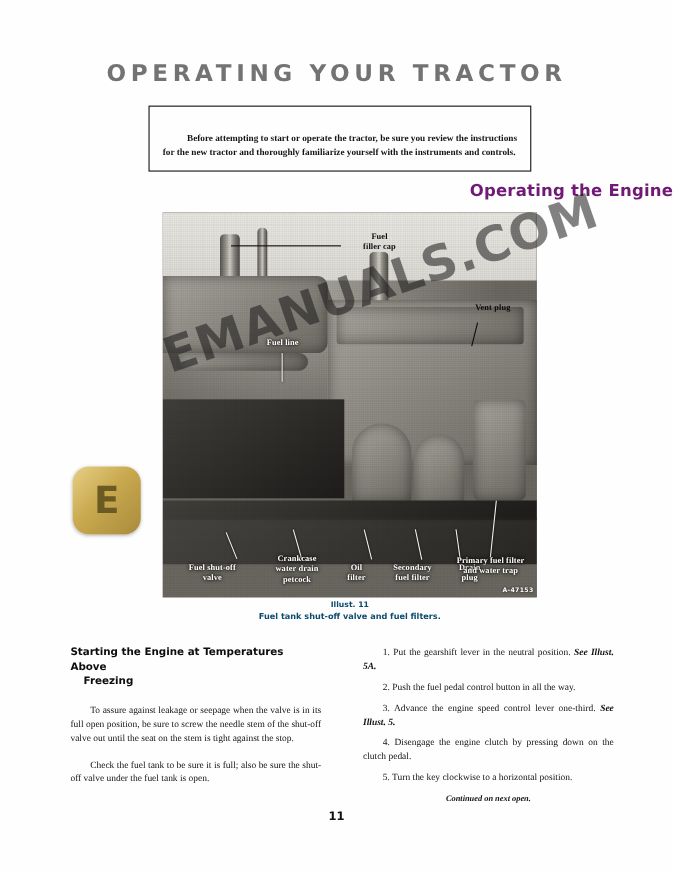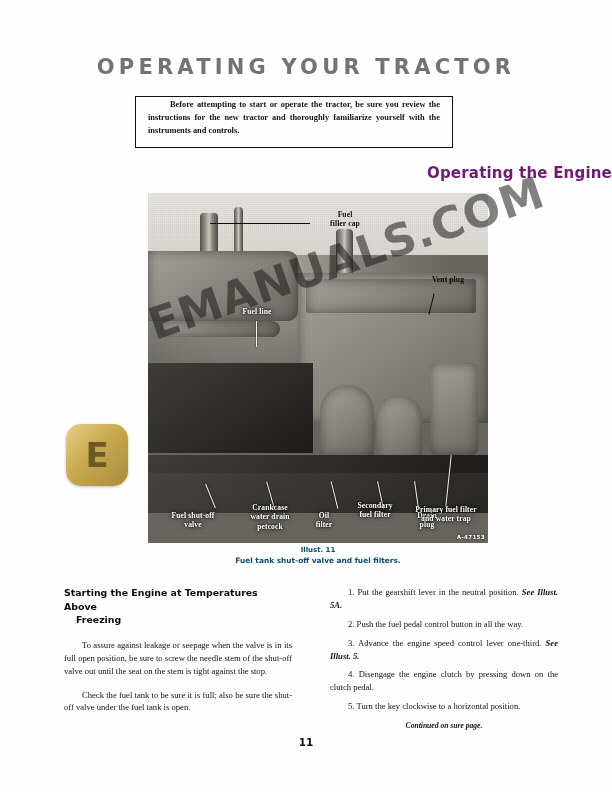--- a/index.html
+++ b/index.html
@@ -34,23 +34,23 @@
     font-size: 21px;
     font-weight: 700;
     letter-spacing: 4.2px;
     color: #737373;
   }
 
   
   .notice-box {
     position: absolute;
     left: 135px; top: 96px;
-    width: 318px;
+    width: 348px;
     border: 1.6px solid #111;
-    padding: 1px 12px 10px 12px;
+    padding: 22px 12px 10px 12px;
     box-sizing: border-box;
   }
   .notice-text {
     font-family: "Liberation Serif", serif;
     font-size: 8.4px;
     line-height: 1.55;
     text-align: justify;
     text-indent: 22px;
     font-weight: 600;
     color: #141414;
@@ -301,21 +301,21 @@
 filler cap</div>
       <div class="plabel" style="left:268px;top:82px;width:64px;">Vent plug</div>
       <div class="plabel light" style="left:78px;top:114px;width:62px;">Fuel line</div>
       <div class="plabel light" style="left:6px;top:318px;width:78px;">Fuel shut-off
 valve</div>
       <div class="plabel light" style="left:86px;top:310px;width:72px;">Crankcase
 water drain
 petcock</div>
       <div class="plabel light" style="left:158px;top:318px;width:36px;">Oil
 filter</div>
-      <div class="plabel light" style="left:196px;top:308px;width:62px;">Secondary
+      <div class="plabel light" style="left:196px;top:318px;width:62px;">Secondary
 fuel filter</div>
       <div class="plabel light" style="left:258px;top:318px;width:42px;">Drain
 plug</div>
       <div class="plabel light" style="left:256px;top:312px;width:84px;">Primary fuel filter
 and water trap</div>
 
       <div class="photo-code">A-47153</div>
     </div>
   </div>
 
@@ -349,21 +349,21 @@
       <span class="it">See Illust. 5.</span>
     </p>
     <p class="body tight">
       <span>4.</span>
       <span>Disengage the engine clutch by pressing down on the clutch pedal.</span>
     </p>
     <p class="body tight">
       <span>5.</span>
       <span>Turn the key clockwise to a horizontal position.</span>
     </p>
-    <div class="continued">Continued on sure page.</div>
+    <div class="continued">Continued on next open.</div>
   </div>
 
   <div class="folio">11</div>
 
   <div class="watermark">EMANUALS.COM</div>
   <div class="wm-logo">
     <div class="mono">E</div>
   </div>
 
 </div>

